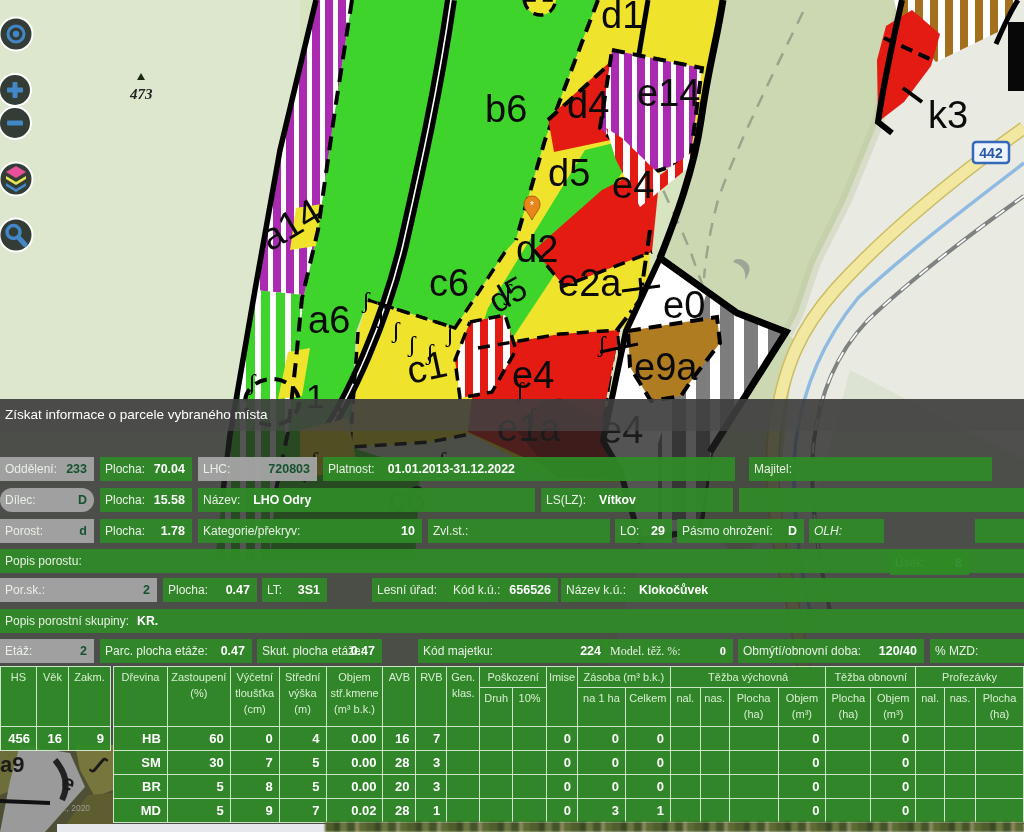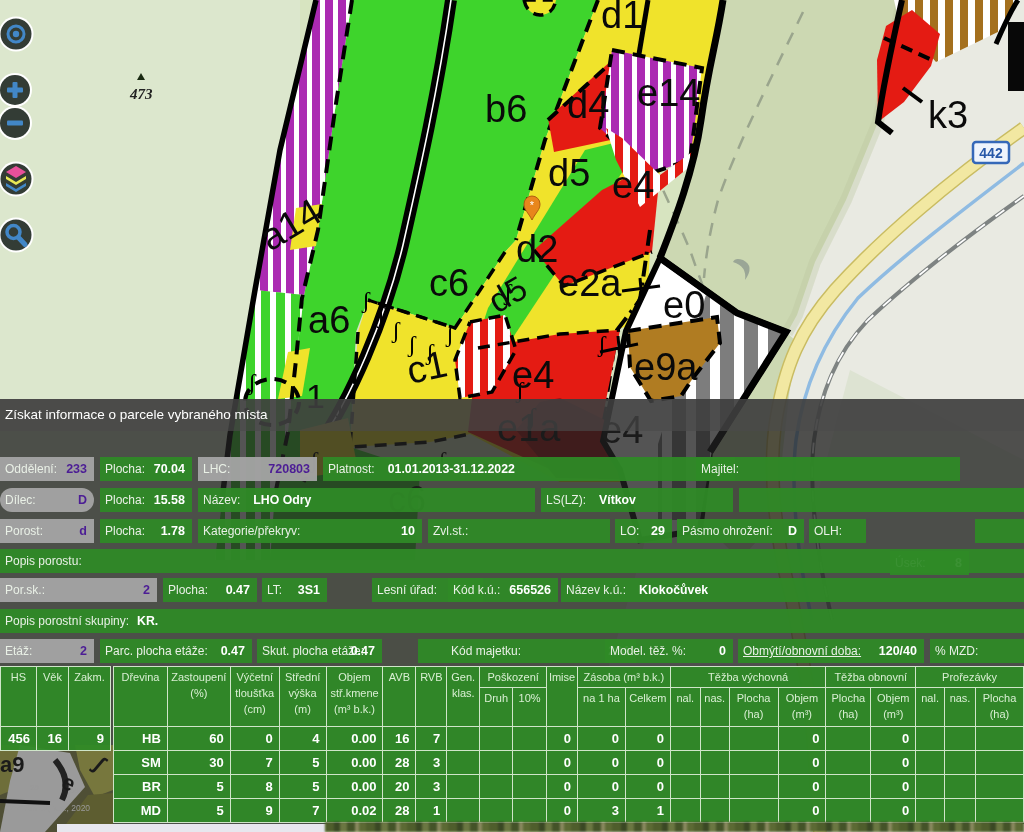--- a/index.html
+++ b/index.html
@@ -9,21 +9,21 @@
   #bar{position:absolute;left:0;top:399px;width:1024px;height:32px;
        background:rgba(62,62,62,0.92);color:#fff;font-size:13.5px;line-height:32px;
        padding-left:5px;box-sizing:border-box;}
   #ovl{position:absolute;left:0;top:431px;width:1024px;height:393px;
        background:rgba(32,32,32,0.77);}
   .c{position:absolute;height:24px;line-height:24px;background:rgba(47,138,38,0.94);
      color:#e9f0e6;font-size:12px;white-space:nowrap;}
   .g{background:rgba(163,163,163,0.96);}
   .lb{padding-left:5px;}
   .v{position:absolute;right:7px;top:0;font-weight:bold;color:#fff;font-size:12.5px;}
-  .g .v{color:#4c1d95;}
+  .g .v{color:#14532d;}
   .iv{font-weight:bold;color:#fff;margin-left:13px;font-size:12.3px;}
   table{border-collapse:collapse;position:absolute;table-layout:fixed;}
   td,th{border:1px solid #cfe5c9;background:rgba(47,138,38,0.94);color:#d9efd3;
         font-weight:normal;padding:0;overflow:hidden;}
   td{color:#fff;font-weight:bold;font-size:13px;text-align:right;padding-right:6px;}
   th{vertical-align:top;text-align:center;line-height:16px;padding-top:2px;font-size:11px;white-space:nowrap;margin-top:12px;}
   #photo{position:absolute;left:325px;top:822px;width:699px;height:10px;filter:blur(1.2px);
     background:repeating-linear-gradient(90deg,#4f5e2c 0 9px,#3a4824 9px 15px,#6b7742 15px 22px,#445328 22px 30px,#8a8a60 30px 34px,#5c6a34 34px 41px);}
   #lgt{position:absolute;left:57px;top:824px;width:268px;height:8px;background:#e7e7ee;}
 </style>
@@ -217,55 +217,55 @@
  </g>
 </svg>
 <div id="bar">Získat informace o parcele vybraného místa</div>
 <div id="ovl"></div>
 <div id="cells">
 
 <div class="c g" style="left:0;top:457px;width:94px;"><span class="lb">Oddělení:</span><span class="v">233</span></div>
 <div class="c" style="left:100px;top:457px;width:92px;"><span class="lb">Plocha:</span><span class="v">70.04</span></div>
 <div class="c g" style="left:198px;top:457px;width:119px;"><span class="lb">LHC:</span><span class="v">720803</span></div>
 <div class="c" style="left:323px;top:457px;width:412px;"><span class="lb">Platnost:</span><span class="iv">01.01.2013-31.12.2022</span></div>
-<div class="c" style="left:696px;top:457px;width:264px;"><span class="lb">Majitel:</span></div>
+<div class="c" style="left:749px;top:457px;width:243px;"><span class="lb">Majitel:</span></div>
 
 <div class="c g" style="left:0;top:488px;width:94px;border-radius:12px;"><span class="lb">Dílec:</span><span class="v">D</span></div>
 <div class="c" style="left:100px;top:488px;width:92px;"><span class="lb">Plocha:</span><span class="v">15.58</span></div>
 <div class="c" style="left:198px;top:488px;width:337px;"><span class="lb">Název:</span><span class="iv">LHO Odry</span></div>
 <div class="c" style="left:541px;top:488px;width:192px;"><span class="lb">LS(LZ):</span><span class="iv">Vítkov</span></div>
 <div class="c" style="left:739px;top:488px;width:285px;"></div>
 
 <div class="c g" style="left:0;top:519px;width:94px;"><span class="lb">Porost:</span><span class="v">d</span></div>
 <div class="c" style="left:100px;top:519px;width:92px;"><span class="lb">Plocha:</span><span class="v">1.78</span></div>
 <div class="c" style="left:198px;top:519px;width:224px;"><span class="lb">Kategorie/překryv:</span><span class="v">10</span></div>
 <div class="c" style="left:428px;top:519px;width:182px;"><span class="lb">Zvl.st.:</span></div>
 <div class="c" style="left:615px;top:519px;width:57px;"><span class="lb">LO:</span><span class="v">29</span></div>
 <div class="c" style="left:677px;top:519px;width:127px;"><span class="lb">Pásmo ohrožení:</span><span class="v">D</span></div>
-<div class="c" style="left:809px;top:519px;width:57px;"><span class="lb">OLH:</span></div>
+<div class="c" style="left:809px;top:519px;width:75px;font-style:italic;"><span class="lb">OLH:</span></div>
 <div class="c" style="left:890px;top:519px;width:79px;margin-top:32px;"><span class="lb">Úsek:</span><span class="v">8</span></div>
 <div class="c" style="left:975px;top:519px;width:49px;"></div>
 
 <div class="c" style="left:0;top:549px;width:1024px;"><span class="lb">Popis porostu:</span></div>
 
 <div class="c g" style="left:0;top:578px;width:157px;"><span class="lb">Por.sk.:</span><span class="v">2</span></div>
 <div class="c" style="left:163px;top:578px;width:94px;"><span class="lb">Plocha:</span><span class="v">0.47</span></div>
 <div class="c" style="left:262px;top:578px;width:65px;"><span class="lb">LT:</span><span class="v">3S1</span></div>
 <div class="c" style="left:332px;top:578px;width:111px;margin-left:40px;"><span class="lb">Lesní úřad:</span></div>
 <div class="c" style="left:448px;top:578px;width:110px;"><span class="lb">Kód k.ú.:</span><span class="v">656526</span></div>
 <div class="c" style="left:561px;top:578px;width:463px;"><span class="lb">Název k.ú.:</span><span class="iv">Klokočůvek</span></div>
 
 <div class="c" style="left:0;top:609px;width:1024px;"><span class="lb">Popis porostní skupiny:</span><span class="iv" style="margin-left:8px;">KR.</span></div>
 
 <div class="c g" style="left:0;top:639px;width:94px;"><span class="lb">Etáž:</span><span class="v">2</span></div>
 <div class="c" style="left:100px;top:639px;width:152px;"><span class="lb">Parc. plocha etáže:</span><span class="v">0.47</span></div>
 <div class="c" style="left:257px;top:639px;width:125px;"><span class="lb">Skut. plocha etáže:</span><span class="v">0.47</span></div>
-<div class="c" style="left:418px;top:639px;width:190px;padding-left:28px;"><span class="lb">Kód majetku:</span><span class="v">224</span></div>
-<div class="c" style="left:605px;top:639px;width:128px;"><span class="lb">Model. těž. %:</span><span class="v">0</span></div>
-<div class="c" style="left:738px;top:639px;width:186px;text-decoration:underline;"><span class="lb">Obmýtí/obnovní doba:</span><span class="v">120/40</span></div>
+<div class="c" style="left:418px;top:639px;width:190px;"><span class="lb">Kód majetku:</span><span class="v">224</span></div>
+<div class="c" style="left:605px;top:639px;width:128px;font-family:Liberation Serif, serif;"><span class="lb">Model. těž. %:</span><span class="v">0</span></div>
+<div class="c" style="left:738px;top:639px;width:186px;"><span class="lb">Obmýtí/obnovní doba:</span><span class="v">120/40</span></div>
 <div class="c" style="left:930px;top:639px;width:110px;"><span class="lb">% MZD:</span></div>
 </div>
 
 <svg width="113" height="87" style="position:absolute;left:0;top:745px;">
  <rect x="0" y="0" width="113" height="87" fill="#4f4f35"></rect>
  <polygon points="0,0 40,0 25,40 0,50" fill="#6e6e3a"></polygon>
  <polygon points="20,0 70,8 85,42 45,87 0,87 10,36" fill="#9a9a9a"></polygon>
  <polygon points="75,0 113,0 113,45 95,52 80,25" fill="#77773d"></polygon>
  <polygon points="88,50 113,48 113,87 60,87" fill="#5d5d30"></polygon>
  <path d="M0,56 L50,58" stroke="#111" stroke-width="4" fill="none"></path>

